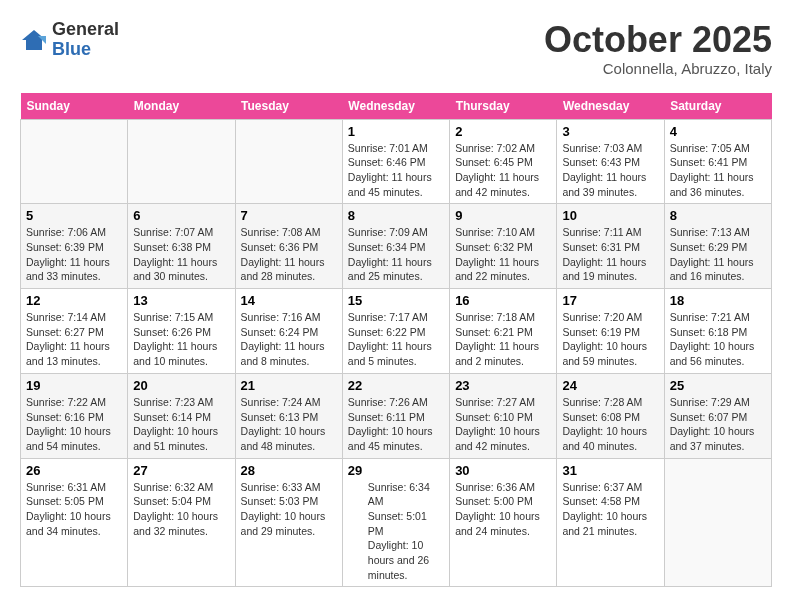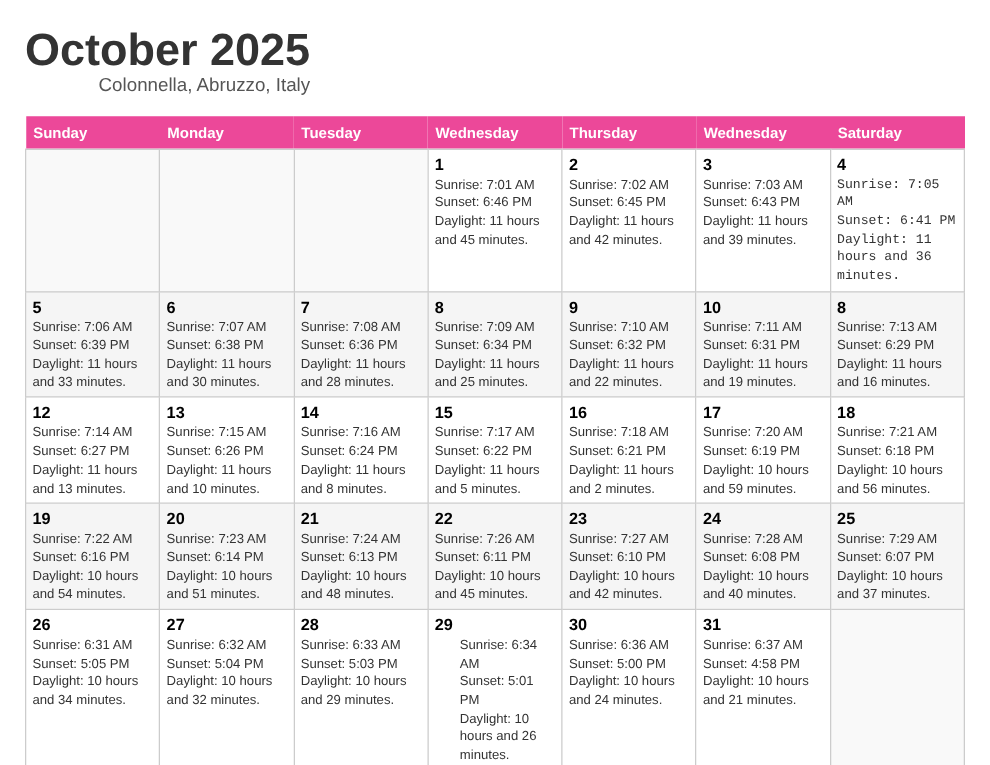--- a/index.html
+++ b/index.html
@@ -89,20 +89,30 @@
       line-height: 1.4;
     }
     .empty-cell {
       background: #f9f9f9 !important;
     }
   </style>
 </head>
 <body>
 
 <div class="header">
+  <div class="logo">
+    <svg class="logo-icon" viewBox="0 0 28 28">
+      <polygon points="14,4 26,14 22,14 22,24 6,24 6,14 2,14" fill="#2e6db4"></polygon>
+      <polygon points="18,10 26,10 26,18" fill="#5ba3d9"></polygon>
+    </svg>
+    <div class="logo-text">
+      <span class="logo-general">General</span>
+      <span class="logo-blue">Blue</span>
+    </div>
+  </div>
   <div class="title-block">
     <div class="month-title">October 2025</div>
     <div class="subtitle">Colonnella, Abruzzo, Italy</div>
   </div>
 </div>
 
 <table>
   <thead>
     <tr>
     <th>Sunday</th>
@@ -132,21 +142,21 @@
 Daylight: 11 hours and 42 minutes.</div>
         </td>
         <td>
           <span class="day-num">3</span>
           <div class="day-detail" style="white-space: pre-line;">Sunrise: 7:03 AM
 Sunset: 6:43 PM
 Daylight: 11 hours and 39 minutes.</div>
         </td>
         <td>
           <span class="day-num">4</span>
-          <div class="day-detail" style="white-space: pre-line; font-family: Liberation Mono, monospace;">Sunrise: 7:05 AM
+          <div class="day-detail" style="white-space: pre-line;">Sunrise: 7:05 AM
 Sunset: 6:41 PM
 Daylight: 11 hours and 36 minutes.</div>
         </td>
       </tr>
       <tr>
         <td>
           <span class="day-num">5</span>
           <div class="day-detail" style="white-space: pre-line;">Sunrise: 7:06 AM
 Sunset: 6:39 PM
 Daylight: 11 hours and 33 minutes.</div>

